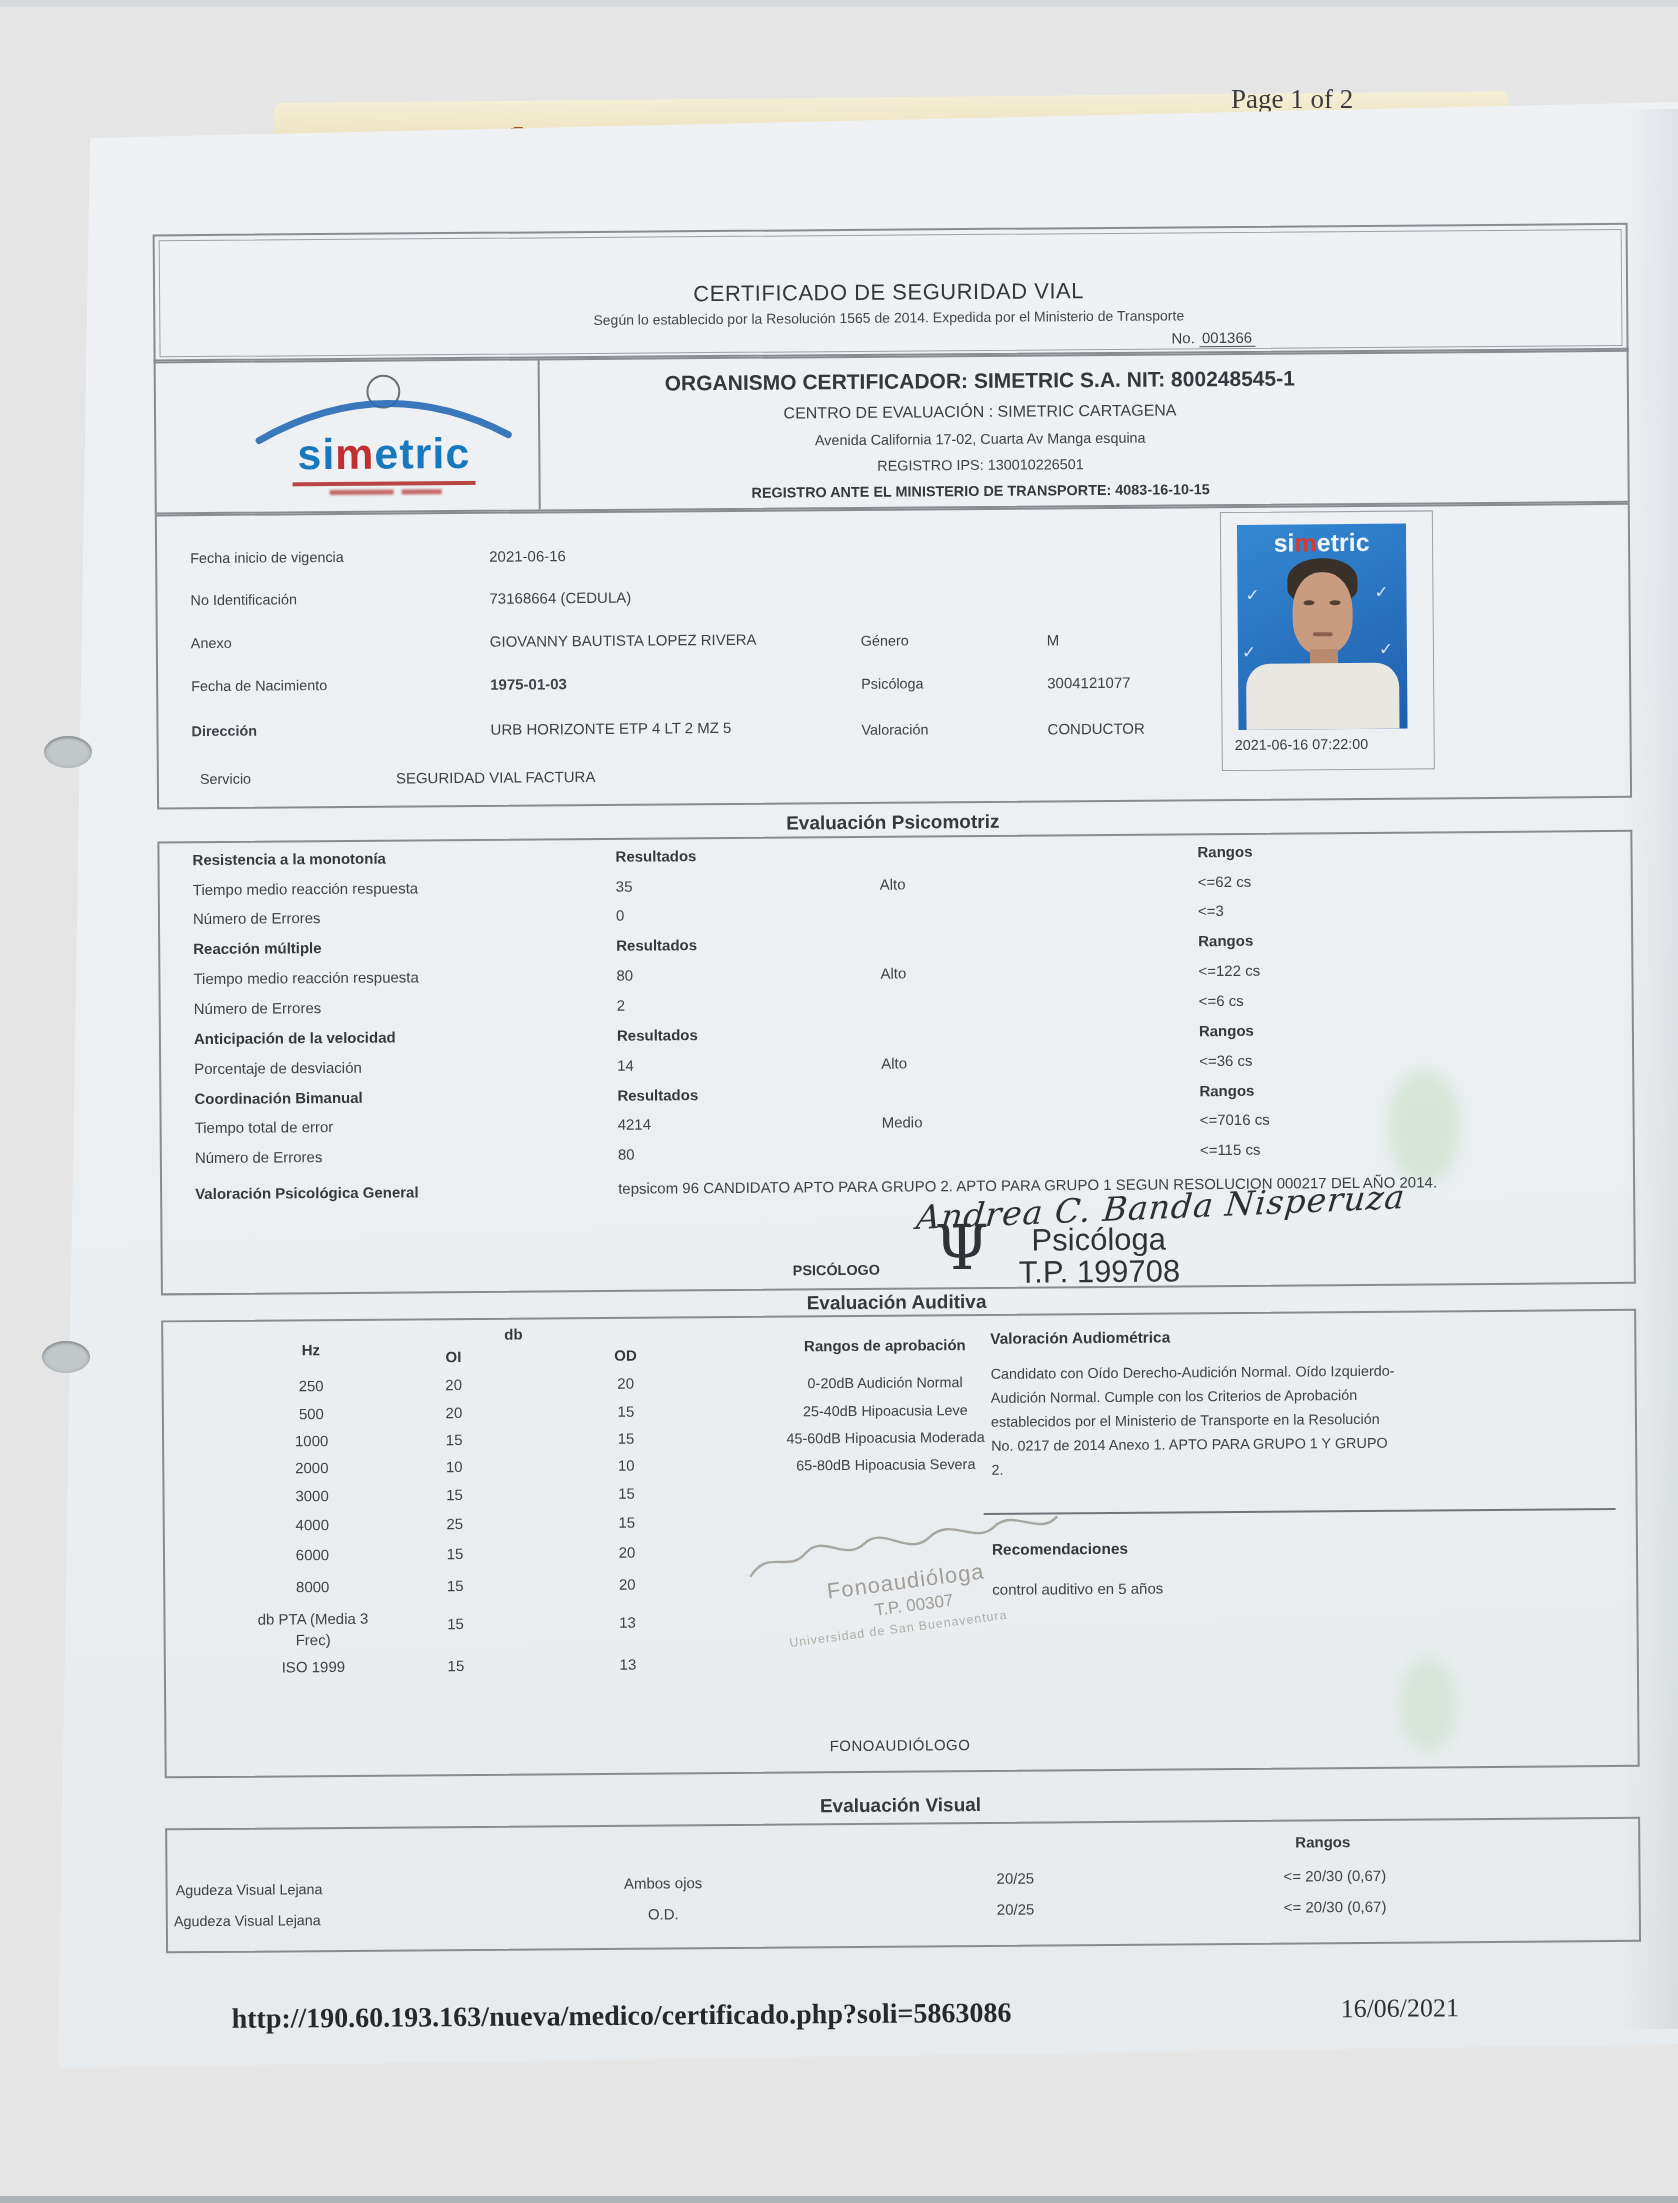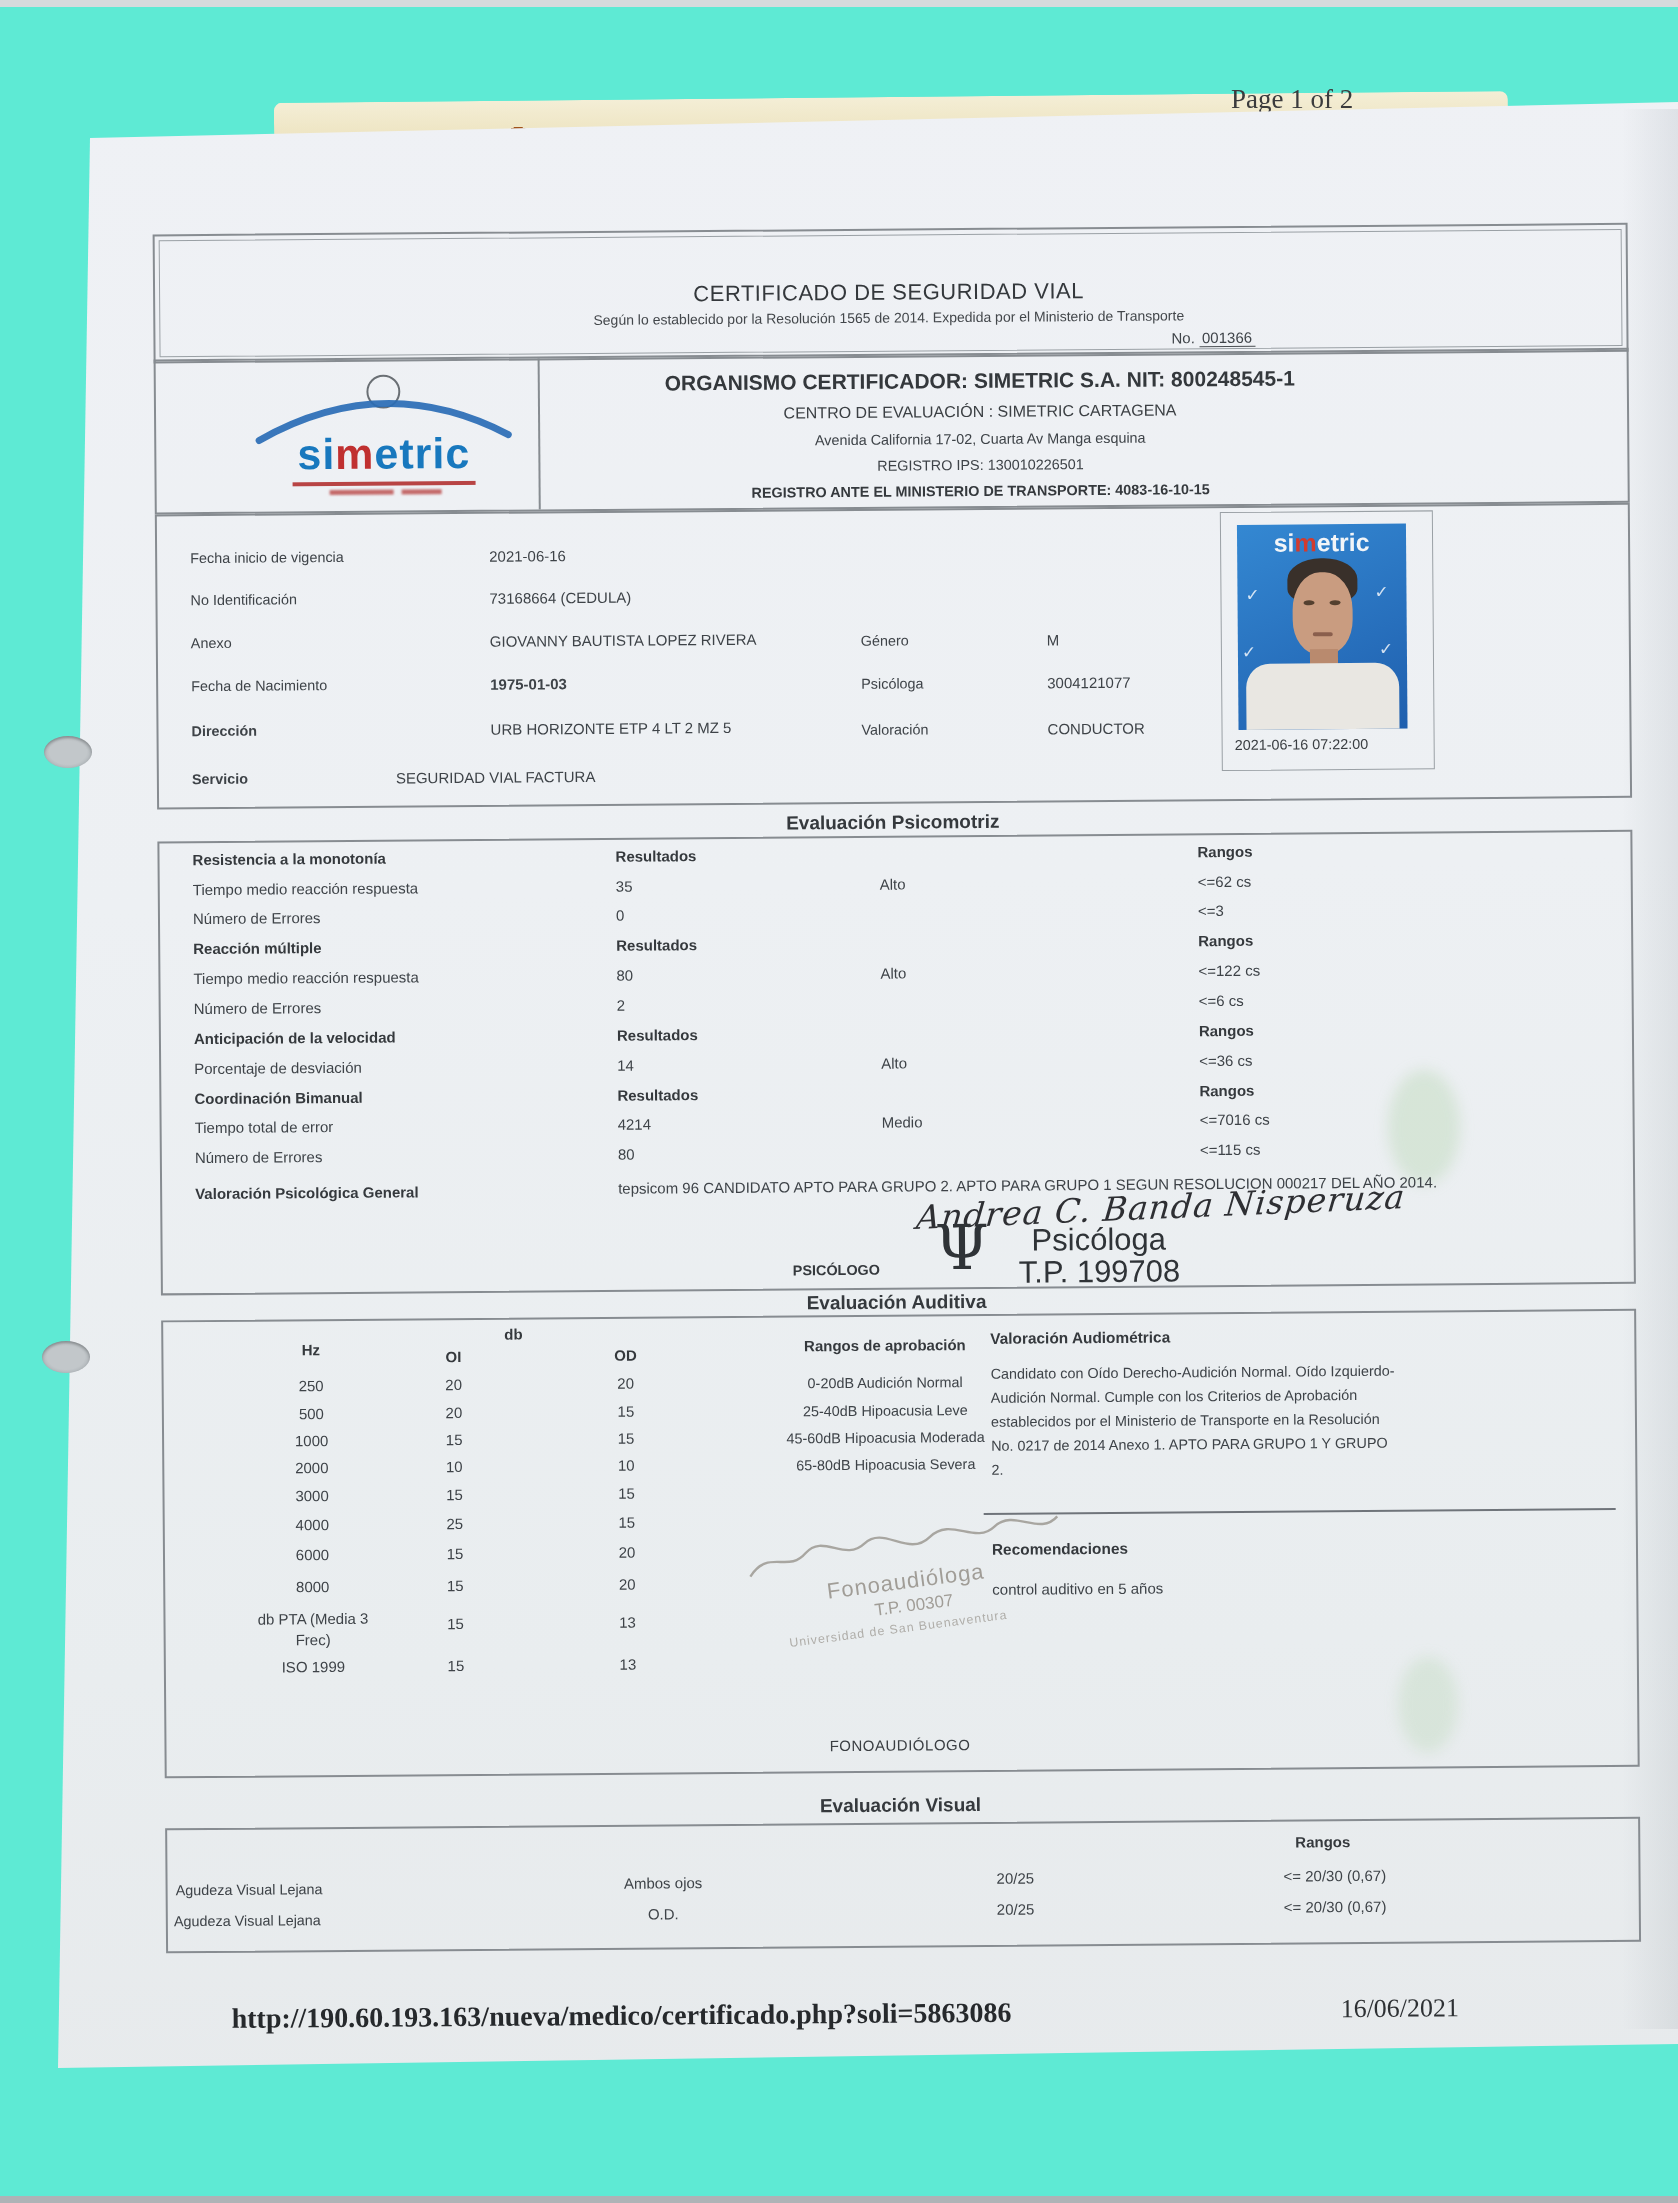--- a/index.html
+++ b/index.html
@@ -1,16 +1,16 @@
 <!DOCTYPE html>
 <html><head>
 <meta charset="utf-8">
 <style>
   html,body{margin:0;padding:0;background:#ffffff;}
-  #canvas{position:relative;width:1679px;height:2204px;background:#5eead4;overflow:hidden;
+  #canvas{position:relative;width:1679px;height:2204px;background:#e5e5e5;overflow:hidden;
           font-family:"Liberation Sans",sans-serif;}
   .abs{position:absolute;}
   
   #top-edge{left:0;top:0;width:1679px;height:7px;background:#d7dadc;}
   #bottom-edge{left:0;top:2196px;width:1679px;height:8px;background:#aeb3b6;}
   #desk-strip{left:274px;top:97px;width:1234px;height:42px;border-radius:8px;
     background:
       radial-gradient(ellipse 20px 13px at 244px 34px,#a0521a 58%,rgba(160,82,26,0) 60%),
       radial-gradient(ellipse 28px 15px at 423px 36px,#91461a 58%,rgba(145,70,26,0) 60%),
       radial-gradient(ellipse 33px 16px at 662px 37px,#8d4316 58%,rgba(141,67,22,0) 60%),
@@ -107,21 +107,21 @@
     <div class="abs t sm" style="left:194px;top:545px;">Fecha inicio de vigencia</div>
     <div class="abs t" style="left:493px;top:545px;">2021-06-16</div>
     <div class="abs t sm" style="left:194px;top:587px;">No Identificación</div>
     <div class="abs t" style="left:493px;top:587px;">73168664 (CEDULA)</div>
     <div class="abs t sm" style="left:194px;top:630px;">Anexo</div>
     <div class="abs t" style="left:493px;top:630px;">GIOVANNY BAUTISTA LOPEZ RIVERA</div>
     <div class="abs t sm" style="left:194px;top:673px;">Fecha de Nacimiento</div>
     <div class="abs t" style="left:493px;top:673px;font-weight:bold;">1975-01-03</div>
     <div class="abs t sm" style="left:194px;top:718px;font-weight:bold;">Dirección</div>
     <div class="abs t" style="left:493px;top:718px;">URB HORIZONTE ETP 4 LT 2 MZ 5</div>
-    <div class="abs t sm" style="left:194px;top:766px;font-weight:bold;">Servicio</div>
+    <div class="abs t sm" style="left:202px;top:766px;">Servicio</div>
     <div class="abs t" style="left:398px;top:766px;">SEGURIDAD VIAL FACTURA</div>
     <div class="abs t sm" style="left:864px;top:633px;">Género</div>
     <div class="abs t" style="left:1050px;top:633px;">M</div>
     <div class="abs t sm" style="left:864px;top:676px;">Psicóloga</div>
     <div class="abs t" style="left:1050px;top:676px;">3004121077</div>
     <div class="abs t sm" style="left:864px;top:722px;">Valoración</div>
     <div class="abs t" style="left:1050px;top:722px;">CONDUCTOR</div>
 
     <div class="abs" style="left:1224px;top:515px;width:211px;height:257px;border:1.5px solid #9aa0a5;"></div>
     <div class="abs" style="left:1241px;top:528px;width:169px;height:205px;overflow:hidden;

